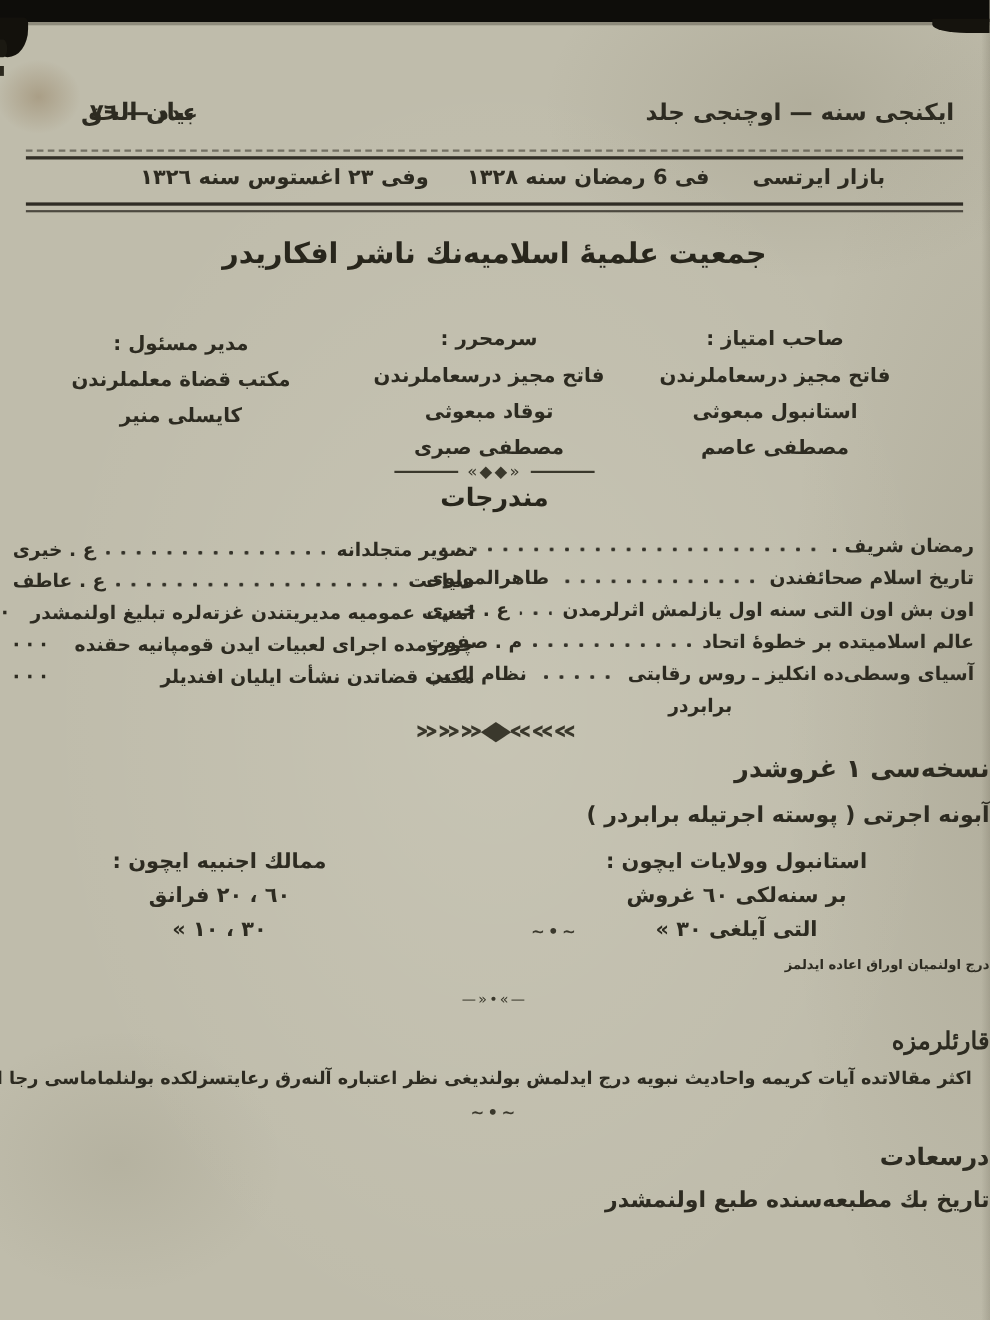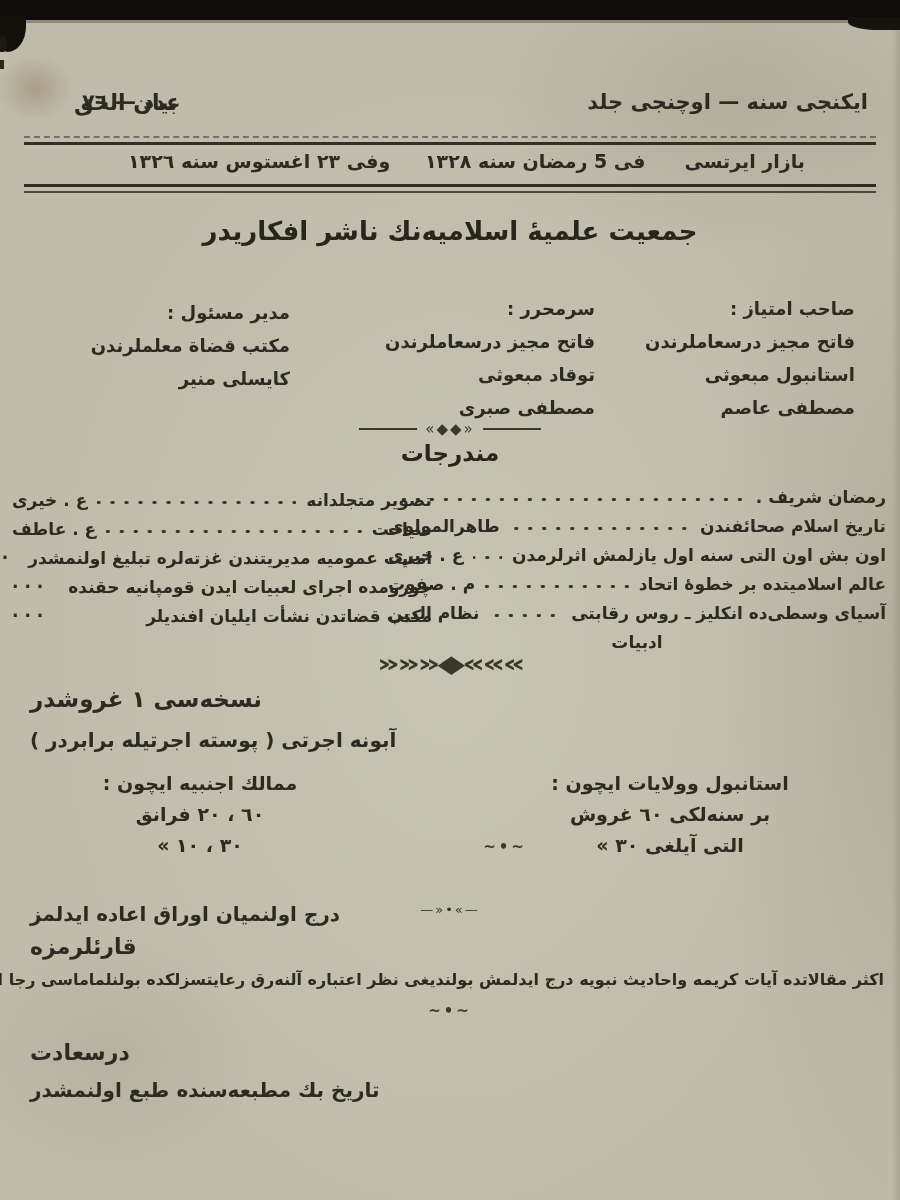--- a/index.html
+++ b/index.html
@@ -41,21 +41,21 @@
   
   .dl{position:absolute;top:150px;font-size:19px;font-weight:bold;white-space:nowrap;text-align:center;}
   .dl-day{right:95px;}
   .dl-hijri{left:425px;}
   .dl-rumi{left:128px;}
 
   .subtitle{position:absolute;top:216px;left:0;right:0;text-align:center;
             font-size:26px;font-weight:bold;color:#28261c;}
 
   
-  .imp{position:absolute;text-align:right;font-size:18px;font-weight:bold;line-height:33px;}
+  .imp{position:absolute;text-align:center;font-size:18px;font-weight:bold;line-height:33px;}
   .imp-right{top:292px;right:45px;width:300px;}
   .imp-mid{top:292px;left:295px;width:300px;}
   .imp-left{top:296px;left:40px;width:250px;}
 
   
   .orn{position:absolute;left:0;right:0;display:flex;align-items:center;justify-content:center;gap:8px;color:#3a382c;}
   .orn .bar{width:58px;height:2px;background:#3a382c;}
   .orn-a{top:420px;font-size:15px;letter-spacing:2px;}
   .orn-b{top:650px;font-size:24px;font-weight:bold;}
   .orn-b .glyph{transform:scaleX(1.5);letter-spacing:-2px;display:inline-block;}
@@ -71,30 +71,30 @@
   .toc-row{display:flex;align-items:flex-end;height:29px;}
   .toc-title{white-space:nowrap;}
   .toc-author{white-space:nowrap;}
   .dots{flex:1;align-self:flex-end;height:5px;margin:0 10px 5px;
         background-image:radial-gradient(circle at 50% 50%, #35332a 1.7px, transparent 2px);
         background-size:14px 5px;background-repeat:repeat-x;background-position:center;}
   .dots.plain{background:none;}
   .toc-row.centered{justify-content:center;}
 
   
-  .center-line{position:absolute;left:30px;right:0;text-align:left;white-space:nowrap;}
+  .center-line{position:absolute;left:30px;right:0;text-align:right;white-space:nowrap;}
   .copy-price{top:686px;font-size:23px;font-weight:bold;}
   .sub-note{top:728px;font-size:20px;font-weight:bold;}
   .price{position:absolute;text-align:center;font-size:19px;font-weight:bold;line-height:31px;}
   .price-right{top:768px;right:90px;width:280px;}
   .price-left{top:768px;left:70px;width:260px;}
 
   
-  .returns{top:902px;font-size:20px;font-weight:bold;}
-  .readers-h{top:934px;font-size:22px;font-weight:bold;}
+  .returns{top:870px;font-size:12px;font-weight:bold;}
+  .readers-h{top:934px;font-size:22px;font-weight:bold;font-family:Liberation Serif, serif;}
   .readers-p{position:absolute;top:970px;left:16px;right:16px;text-align:center;
              font-size:16px;font-weight:bold;white-space:nowrap;}
   .city{top:1040px;font-size:22px;font-weight:bold;}
   .printer{top:1078px;font-size:20px;font-weight:bold;}
 </style>
 </head>
 <body>
 
 <div class="page">
 
@@ -105,21 +105,21 @@
   <div class="edge-mark1"></div>
   <div class="edge-mark2"></div>
 
   <div class="mh mh-volume">ايكنجى سنه — اوچنجى جلد</div>
   <div class="mh mh-title">بيان الحق</div>
   <div class="mh mh-issue">عدد — ٧٦</div>
 
   <div class="rule1"></div>
 
   <div class="dl dl-day">بازار ايرتسى</div>
-  <div class="dl dl-hijri">فى 5 رمضان سنه ١٣٢٨</div>
+  <div class="dl dl-hijri">فى 6 رمضان سنه ١٣٢٨</div>
   <div class="dl dl-rumi">وفى ٢٣ اغستوس سنه ١٣٢٦</div>
 
   <div class="rule2">
     <div class="l1"></div>
       <div class="l2"></div>
   </div>
 
   <div class="subtitle">جمعيت علميهٔ اسلاميه‌نك ناشر افكاريدر</div>
 
   <div class="imp imp-right">
@@ -168,21 +168,21 @@
       <span class="toc-title">عالم اسلاميتده بر خطوهٔ اتحاد</span>
       <span class="dots"></span>
       <span class="toc-author">م . صفوت</span>
     </div>
     <div class="toc-row">
       <span class="toc-title">آسياى وسطى‌ده انكليز ـ روس رقابتى</span>
       <span class="dots"></span>
       <span class="toc-author">نظام الدين</span>
     </div>
     <div class="toc-row centered">
-      <span class="toc-title">ادبيات</span>
+      <span class="toc-title">برابردر</span>
     </div>
   </div>
 
   <div class="toc toc-left">
     <div class="toc-row">
       <span class="toc-title">تصوير متجلدانه</span>
       <span class="dots"></span>
       <span class="toc-author">ع . خيرى</span>
     </div>
     <div class="toc-row">

